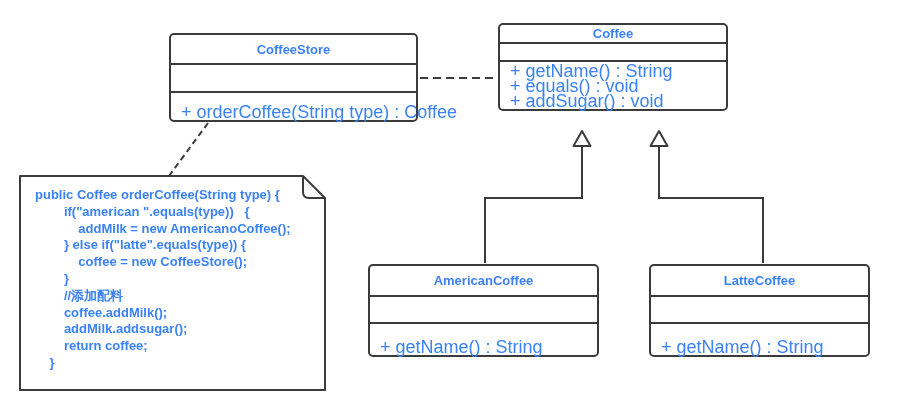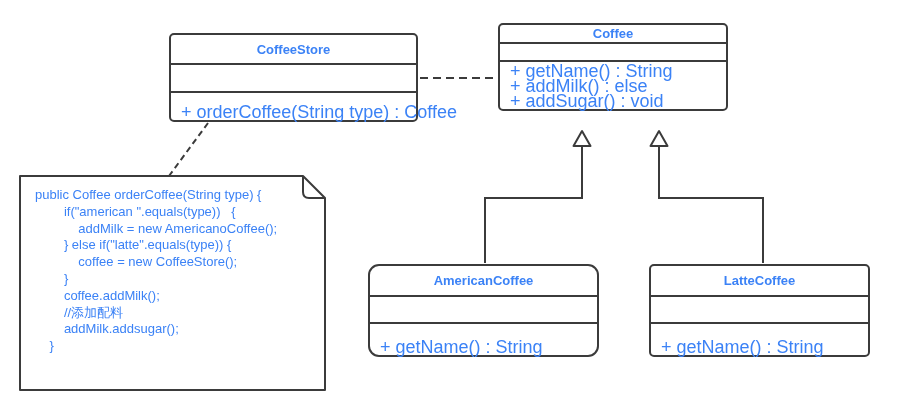--- a/index.html
+++ b/index.html
@@ -23,21 +23,21 @@
   .class-methods { font-size:18px; line-height:15px; padding-left:10px; flex:1; }
   .methods-single { display:flex; align-items:flex-end; }
   .methods-multi { padding-top:2px; }
   .method-item { white-space:pre; }
 
   .note-code {
     position:absolute; left:20px; top:176px; width:305px; height:214px;
     box-sizing:border-box; padding:11px 0 0 15px;
     font-size:13px; line-height:16.8px;
   }
-  .code-line { white-space:pre; }
+  .code-line { white-space:pre;font-weight:bold; }
 </style>
 </head>
 <body>
 
 <div class="canvas">
 
   <svg class="layer" viewBox="0 0 904 417">
 
     <path d="M20,176 L303,176 L325,198 L325,390 L20,390 Z" fill="#ffffff" stroke="#3b3b3b" stroke-width="2" stroke-linejoin="round"></path>
     <path d="M303,176 L303,192 Q303,198 309,198 L325,198" fill="none" stroke="#3b3b3b" stroke-width="2" stroke-linejoin="round"></path>
@@ -60,26 +60,26 @@
     <div class="class-methods methods-single">
       <div class="method-item">+ orderCoffee(String type) : Coffee</div>
     </div>
   </div>
 
   <div class="class-box" style="left:498px; top:23px; width:230px; height:88px;justify-content:flex-end;">
     <div class="class-title" style="height:29px;">Coffee</div>
     <div class="class-attrs" style="height:26px;"></div>
     <div class="class-methods methods-multi">
       <div class="method-item">+ getName() : String</div>
-      <div class="method-item">+ addMilk() : else</div>
+      <div class="method-item">+ equals() : void</div>
       <div class="method-item">+ addSugar() : void</div>
     </div>
   </div>
 
-  <div class="class-box" style="left:368px; top:264px; width:231px; height:93px;border-radius:11px;">
+  <div class="class-box" style="left:368px; top:264px; width:231px; height:93px;">
     <div class="class-title" style="height:29px;">AmericanCoffee</div>
     <div class="class-attrs" style="height:25px;"></div>
     <div class="class-methods methods-single">
       <div class="method-item">+ getName() : String</div>
     </div>
   </div>
 
   <div class="class-box" style="left:649px; top:264px; width:221px; height:93px;">
     <div class="class-title" style="height:29px;">LatteCoffee</div>
     <div class="class-attrs" style="height:25px;"></div>
@@ -88,19 +88,20 @@
     </div>
   </div>
 
   <div class="note-code">
     <div class="code-line">public Coffee orderCoffee(String type) {</div>
     <div class="code-line">        if("american ".equals(type))   {</div>
     <div class="code-line">            addMilk = new AmericanoCoffee();</div>
     <div class="code-line">        } else if("latte".equals(type)) {</div>
     <div class="code-line">            coffee = new CoffeeStore();</div>
     <div class="code-line">        }</div>
+    <div class="code-line">        //添加配料</div>
     <div class="code-line">        coffee.addMilk();</div>
-    <div class="code-line">        //添加配料</div>
     <div class="code-line">        addMilk.addsugar();</div>
+    <div class="code-line">        return coffee;</div>
     <div class="code-line">    }</div>
   </div>
 
 </div>
 
 </body></html>

